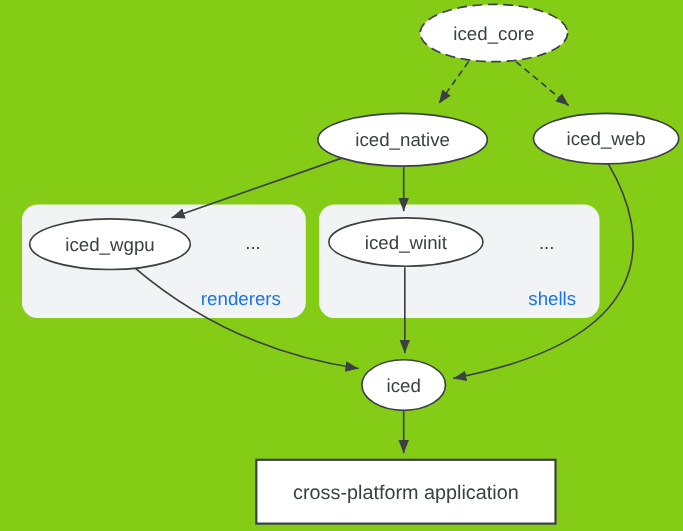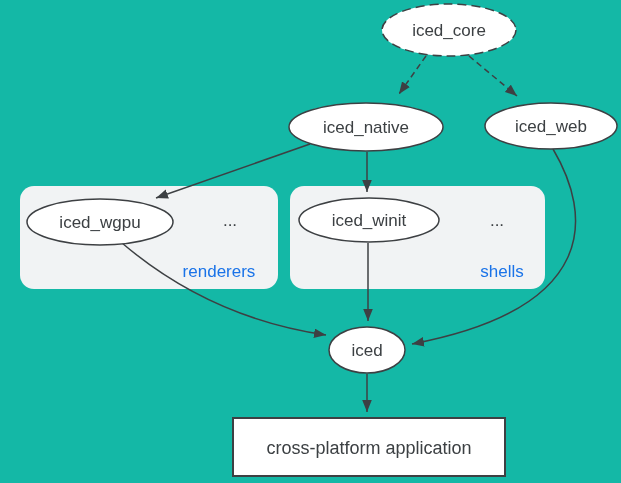--- a/index.html
+++ b/index.html
@@ -1,20 +1,20 @@
 <!DOCTYPE html>
 <html><head>
 <meta charset="utf-8">
 <style>
   html, body { margin: 0; padding: 0; background: #ffffff; }
   .canvas {
     position: relative;
     width: 621px;
     height: 483px;
-    background: #14b8a6;
+    background: #84cc16;
     font-family: "Liberation Sans", "DejaVu Sans", sans-serif;
     overflow: hidden;
   }
   svg { display: block; }
   .node {
     fill: #ffffff;
     stroke: #3d4043;
     stroke-width: 1.5;
   }
   .node-dashed { stroke-dasharray: 9 5; }

